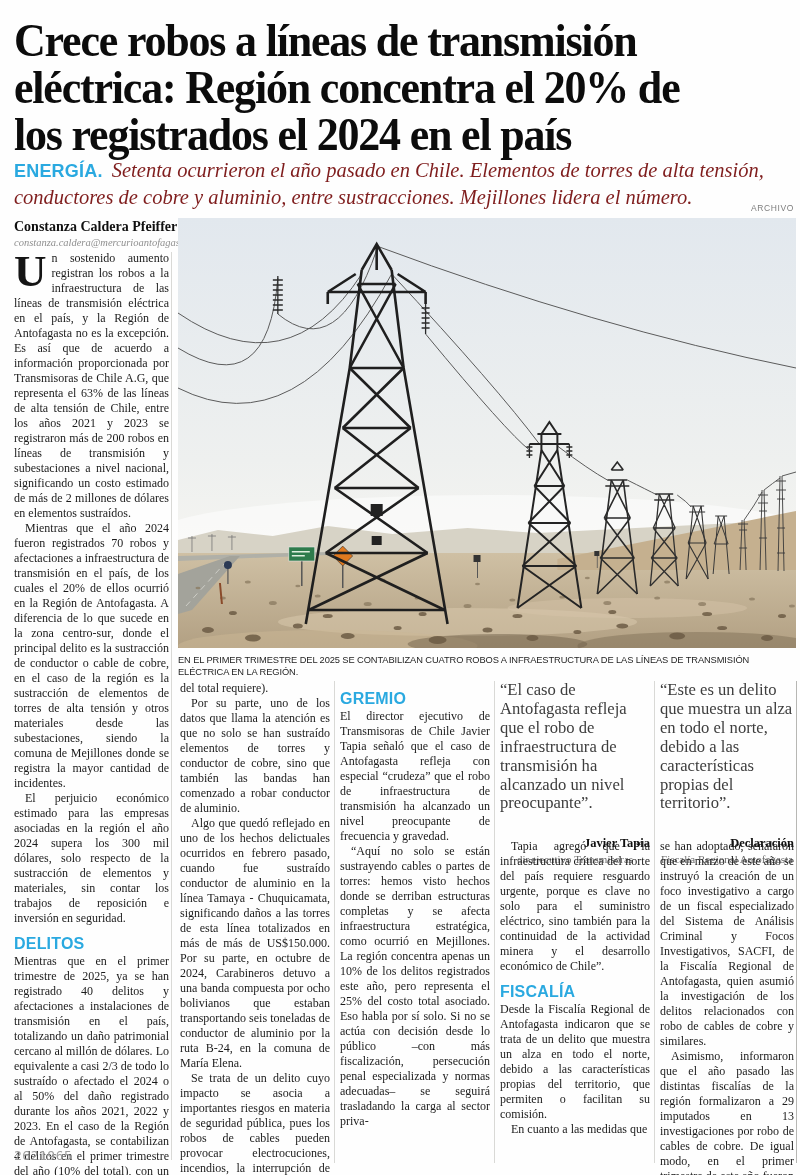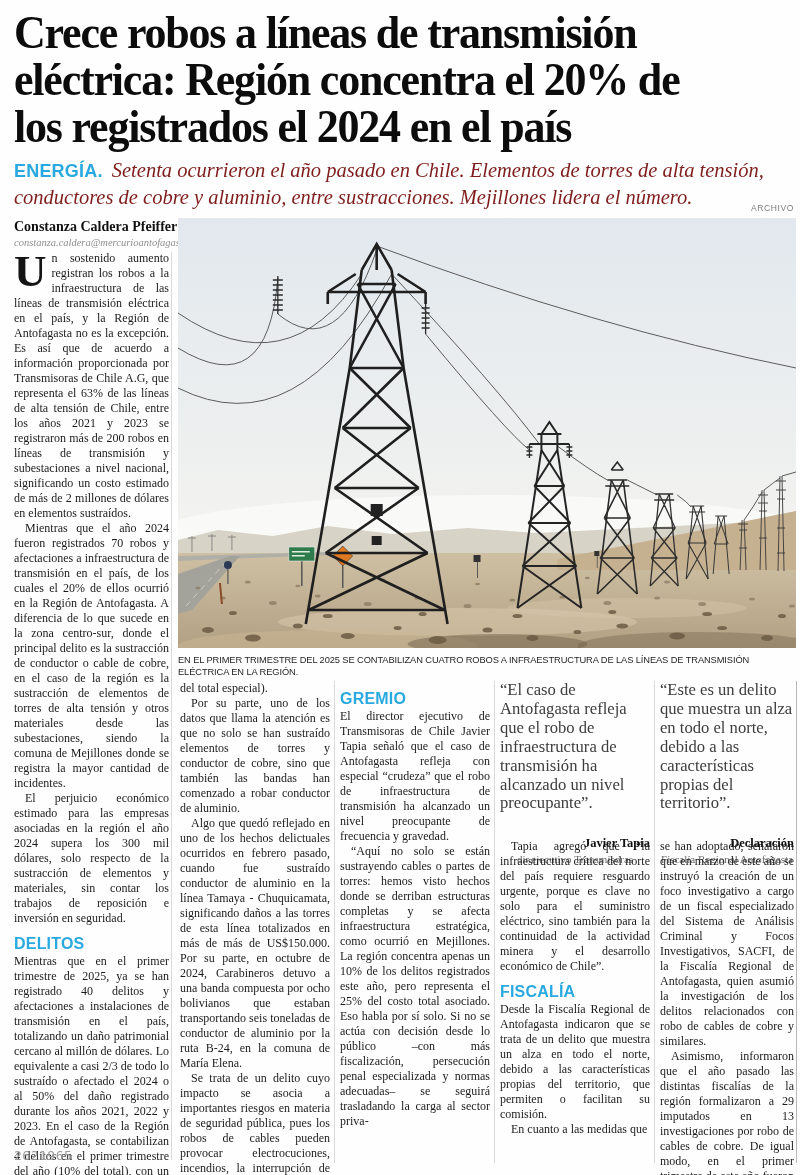--- a/index.html
+++ b/index.html
@@ -1,18 +1,18 @@
 <!DOCTYPE html>
 <html><head>
 <meta charset="utf-8">
 <style>
   html,body{margin:0;padding:0;background:#e9e9e9;}
   #page{position:relative;width:800px;height:1175px;background:#fefefe;overflow:hidden;
         font-family:"Liberation Serif",serif;color:#1a1a1a;}
-  .headline{position:absolute;left:14px;top:8px;width:780px;margin:0;
+  .headline{position:absolute;left:14px;top:16px;width:780px;margin:0;
             font-family:"Liberation Serif",serif;font-weight:700;font-size:44px;
             line-height:1.07;letter-spacing:-1.2px;color:#0c0c0c;}
   .headline span{display:block;transform:scaleY(1.04);transform-origin:top left;}
   .deck{position:absolute;left:14px;top:157px;width:782px;font-size:20.5px;line-height:1.33;}
   .kicker{font-family:"Liberation Sans",sans-serif;font-weight:700;font-style:normal;
           color:#2aa9e0;font-size:18px;letter-spacing:.2px;margin-right:4px;}
   .lead{font-style:italic;color:#7f1d1d;}
   .photo-credit{position:absolute;right:6px;top:203px;font-family:"Liberation Sans",sans-serif;
           font-size:8.5px;color:#7d7d7d;letter-spacing:.6px;}
   .byline-name{position:absolute;left:14px;top:219px;font-weight:700;font-size:14px;color:#101010;text-align:right;}
@@ -213,21 +213,21 @@
 
   <div id="col1" class="col">
     <p class="noindent"><span class="dropcap">U</span><span>n sostenido aumento registran los robos a la infraestructura de las líneas de transmisión eléctrica en el país, y la Región de Antofagasta no es la excepción. Es así que de acuerdo a información proporcionada por Transmisoras de Chile A.G, que representa el 63% de las líneas de alta tensión de Chile, entre los años 2021 y 2023 se registraron más de 200 robos en líneas de transmisión y subestaciones a nivel nacional, significando un costo estimado de más de 2 millones de dólares en elementos sustraídos.</span></p>
     <p>Mientras que el año 2024 fueron registrados 70 robos y afectaciones a infraestructura de transmisión en el país, de los cuales el 20% de ellos ocurrió en la Región de Antofagasta. A diferencia de lo que sucede en la zona centro-sur, donde el principal delito es la sustracción de conductor o cable de cobre, en el caso de la región es la sustracción de elementos de torres de alta tensión y otros materiales desde las subestaciones, siendo la comuna de Mejillones donde se registra la mayor cantidad de incidentes.</p>
     <p>El perjuicio económico estimado para las empresas asociadas en la región el año 2024 supera los 300 mil dólares, solo respecto de la sustracción de elementos y materiales, sin contar los trabajos de reposición e inversión en seguridad.</p>
     <div class="section-head">DELITOS</div>
     <p class="noindent">Mientras que en el primer trimestre de 2025, ya se han registrado 40 delitos y afectaciones a instalaciones de transmisión en el país, totalizando un daño patrimonial cercano al millón de dólares. Lo equivalente a casi 2/3 de todo lo sustraído o afectado el 2024 o al 50% del daño registrado durante los años 2021, 2022 y 2023. En el caso de la Región de Antofagasta, se contabilizan 4 delitos en el primer trimestre del año (10% del total), con un costo de más de 250 mil dólares (25%</p>
   </div>
 
   <div id="col2" class="col">
-    <p class="noindent">del total especial).</p>
+    <p class="noindent">del total requiere).</p>
     <p>Por su parte, uno de los datos que llama la atención es que no solo se han sustraído elementos de torres y conductor de cobre, sino que también las bandas han comenzado a robar conductor de aluminio.</p>
     <p>Algo que quedó reflejado en uno de los hechos delictuales ocurridos en febrero pasado, cuando fue sustraído conductor de aluminio en la línea Tamaya - Chuquicamata, significando daños a las torres de esta línea totalizados en más de más de US$150.000. Por su parte, en octubre de 2024, Carabineros detuvo a una banda compuesta por ocho bolivianos que estaban transportando seis toneladas de conductor de aluminio por la ruta B-24, en la comuna de María Elena.</p>
     <p>Se trata de un delito cuyo impacto se asocia a importantes riesgos en materia de seguridad pública, pues los robos de cables pueden provocar electrocuciones, incendios, la interrupción de servicios críticos y esenciales como la de</p>
   </div>
 
   <div id="col3" class="col">
     <div class="section-head">GREMIO</div>
     <p class="noindent">El director ejecutivo de Transmisoras de Chile Javier Tapia señaló que el caso de Antofagasta refleja con especial “crudeza” que el robo de infraestructura de transmisión ha alcanzado un nivel preocupante de frecuencia y gravedad.</p>
     <p>“Aquí no solo se están sustrayendo cables o partes de torres: hemos visto hechos donde se derriban estructuras completas y se afecta infraestructura estratégica, como ocurrió en Mejillones. La región concentra apenas un 10% de los delitos registrados este año, pero representa el 25% del costo total asociado. Eso habla por sí solo. Si no se actúa con decisión desde lo público –con más fiscalización, persecución penal especializada y normas adecuadas– se seguirá trasladando la carga al sector priva-</p>
   </div>

